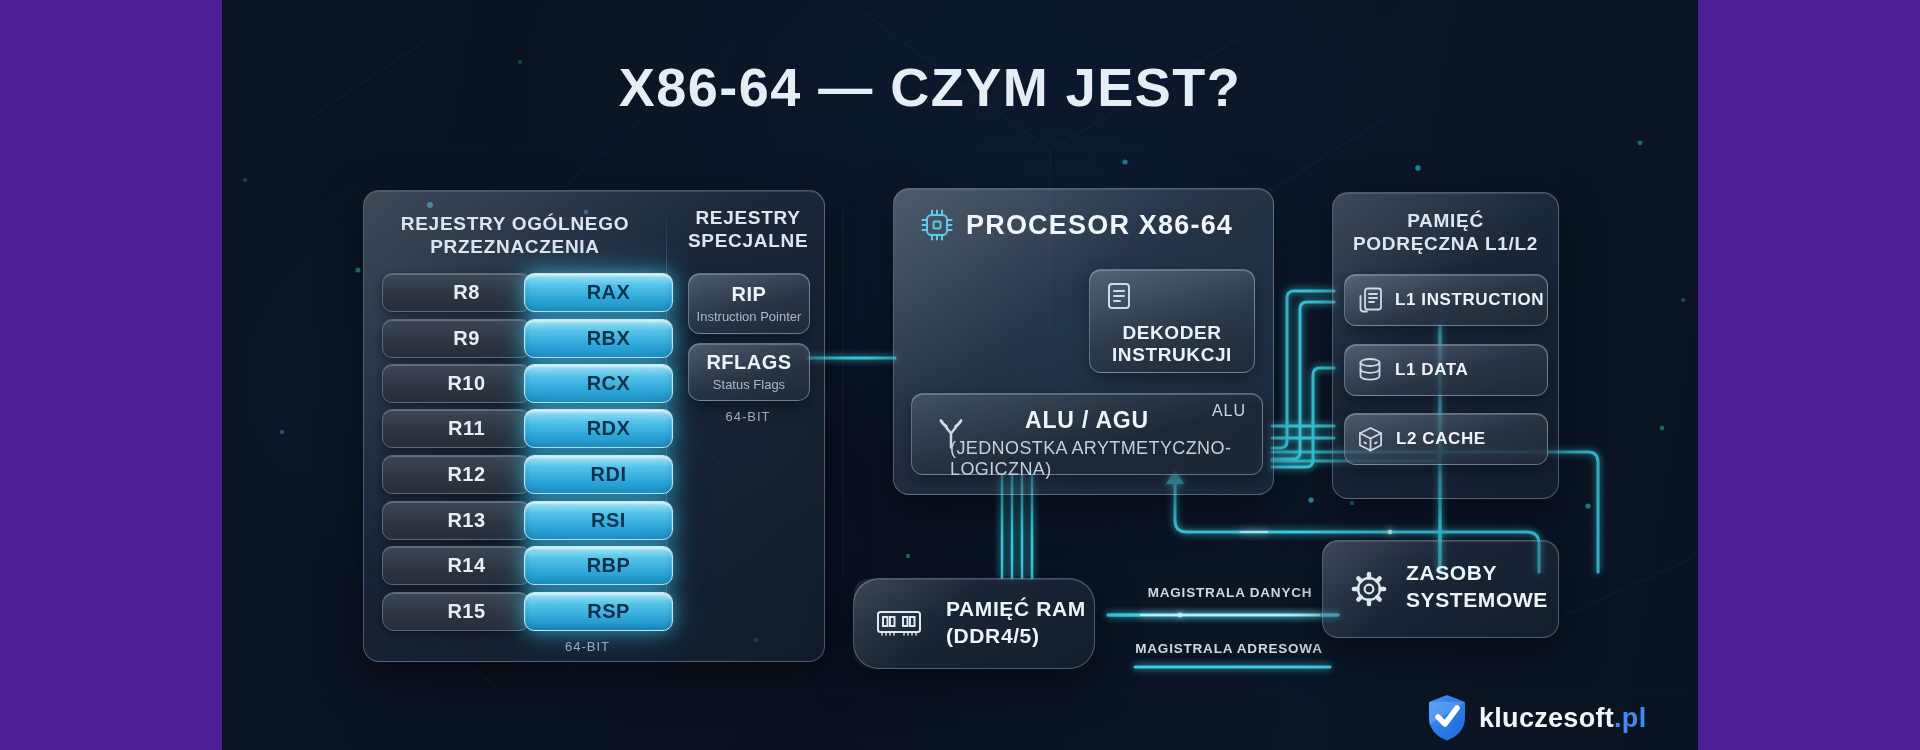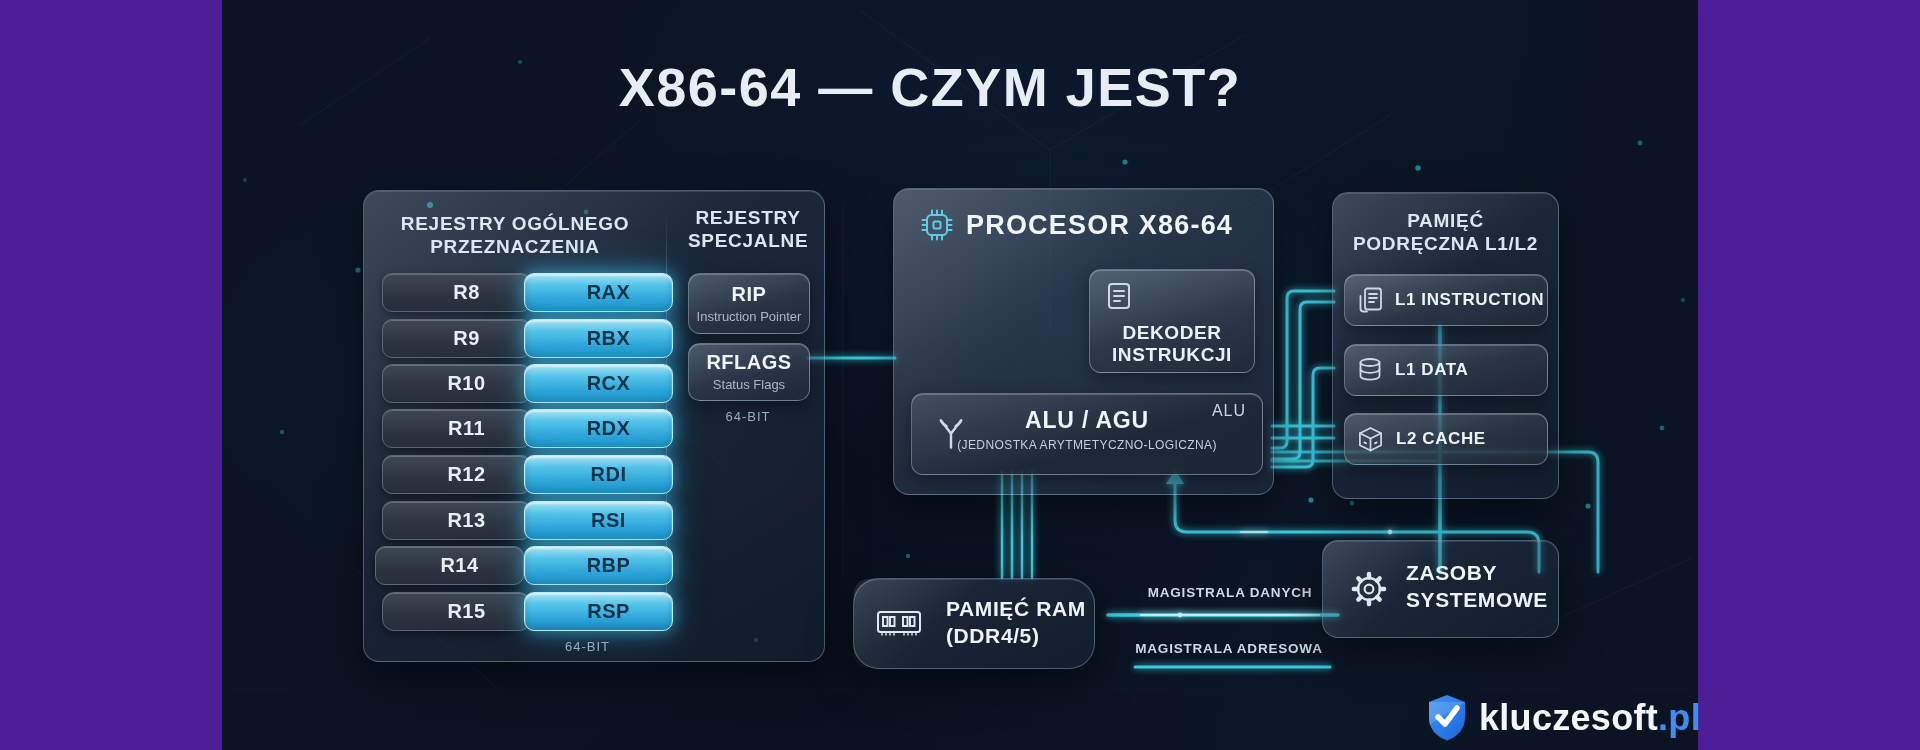--- a/index.html
+++ b/index.html
@@ -40,21 +40,21 @@
   .sp-name{display:block;text-align:center;font-size:20px;font-weight:700;color:#eef3f8;letter-spacing:.5px;margin-top:9px;}
   .sp-desc{display:block;text-align:center;font-size:13px;color:#a9b8c8;margin-top:3px;}
   .blk-label{position:absolute;left:0;right:0;text-align:center;font-weight:700;font-size:19px;
     line-height:22px;color:#e9f0f6;letter-spacing:.6px;}
   .cpu-title{position:absolute;font-size:27px;font-weight:700;color:#f0f5fa;letter-spacing:1.2px;}
   .cache-item-label{font-size:17px;font-weight:700;color:#eef3f8;letter-spacing:.6px;}
   .big-label{font-size:21px;font-weight:700;color:#eef3f8;letter-spacing:.6px;line-height:27px;}
   .bus-label{position:absolute;z-index:2;text-align:center;font-size:13.5px;font-weight:700;
     color:#cdd9e4;letter-spacing:.8px;}
   #brand{position:absolute;left:1427px;top:694px;z-index:3;display:flex;align-items:center;}
-  #brand-text{margin-left:12px;font-size:36px;font-weight:700;color:#f3f7fb;letter-spacing:.3px;}
+  #brand-text{margin-left:12px;font-size:27px;font-weight:700;color:#f3f7fb;letter-spacing:.3px;}
   #brand-text .tld{color:#3f8df2;}
   svg{display:block;}
 </style>
 </head>
 <body>
 
 <div id="stage">
   <div id="content-bg"></div>
 
   <svg id="trace-layer" viewBox="0 0 1920 750">
@@ -141,21 +141,21 @@
     <div class="reg-btn reg-gray" style="left:18px;top:128px;">R9</div>
     <div class="reg-btn reg-cyan" style="left:160px;top:128px;">RBX</div>
     <div class="reg-btn reg-gray" style="left:18px;top:173px;">R10</div>
     <div class="reg-btn reg-cyan" style="left:160px;top:173px;">RCX</div>
     <div class="reg-btn reg-gray" style="left:18px;top:218px;">R11</div>
     <div class="reg-btn reg-cyan" style="left:160px;top:218px;">RDX</div>
     <div class="reg-btn reg-gray" style="left:18px;top:264px;">R12</div>
     <div class="reg-btn reg-cyan" style="left:160px;top:264px;">RDI</div>
     <div class="reg-btn reg-gray" style="left:18px;top:310px;">R13</div>
     <div class="reg-btn reg-cyan" style="left:160px;top:310px;">RSI</div>
-    <div class="reg-btn reg-gray" style="left:11px;top:355px;">R14</div>
+    <div class="reg-btn reg-gray" style="left:18px;top:355px;">R14</div>
     <div class="reg-btn reg-cyan" style="left:160px;top:355px;">RBP</div>
     <div class="reg-btn reg-gray" style="left:18px;top:401px;border-radius:12px;">R15</div>
     <div class="reg-btn reg-cyan" style="left:160px;top:401px;">RSP</div>
     <div class="footnote" style="left:160px;width:127px;top:448px;">64-BIT</div>
 
     <div class="hdr" style="left:324px;width:120px;top:15px;">
       <div>REJESTRY</div>
       <div>SPECJALNE</div>
     </div>
     <div class="subbox" style="left:324px;top:82px;width:120px;height:59px;">
@@ -199,21 +199,21 @@
       <div class="abs" style="right:16px;top:8px;font-size:16px;color:#c9d6e2;letter-spacing:1px;">ALU</div>
       <svg class="abs" style="left:22px;top:22px;" width="34" height="36" viewBox="0 0 30 32">
         <g stroke="#cfdae6" stroke-width="2.2" fill="none" stroke-linecap="round" stroke-linejoin="round">
           <path d="M6 4 L15 15.5 V28"></path>
             <path d="M24 4 L15 15.5"></path>
           <path d="M6 4 Q8 8 11 9"></path>
             <path d="M24 4 Q22 8 19 9"></path>
         </g>
       </svg>
       <div class="abs" style="left:0;right:0;top:13px;text-align:center;font-size:23px;font-weight:700;color:#eff4f9;letter-spacing:.8px;">ALU / AGU</div>
-      <div class="abs" style="left:0;right:0;top:44px;text-align:center;font-size:12px;color:#c3d0dc;letter-spacing:.4px;">(JEDNOSTKA ARYTMETYCZNO-LOGICZNA)</div>
+      <div class="abs" style="left:0;right:0;top:44px;text-align:left;font-size:18px;color:#c3d0dc;letter-spacing:.4px;padding-left:38px;">(JEDNOSTKA ARYTMETYCZNO-LOGICZNA)</div>
     </div>
   </div>
 
   <div class="panel" style="left:1332px;top:192px;width:225px;height:305px;">
     <div class="sheen"></div>
     <div class="hdr" style="left:0;width:225px;top:16px;">
       <div>PAMIĘĆ</div>
       <div>PODRĘCZNA L1/L2</div>
     </div>
 

